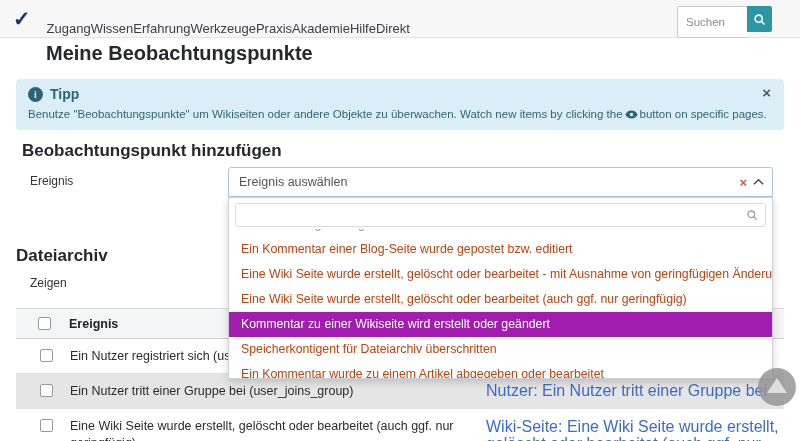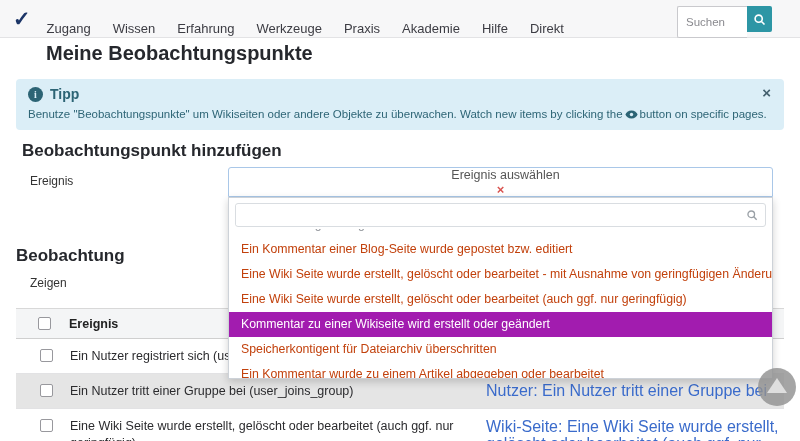--- a/index.html
+++ b/index.html
@@ -3,21 +3,21 @@
 <meta charset="utf-8">
 <style>
   html,body{margin:0;padding:0;}
   body{width:800px;height:441px;overflow:hidden;font-family:"Liberation Sans",sans-serif;background:#fff;}
   .stage{position:relative;width:800px;height:441px;overflow:hidden;background:#fff;}
 
   
   .navbar{position:absolute;top:0;left:0;width:800px;height:38px;background:#f7f7f8;
           border-bottom:1px solid #e3e3e5;display:flex;align-items:center;padding-left:13px;box-sizing:border-box;}
   .logo{font-size:21px;font-weight:bold;color:#1c3567;margin-right:16px;cursor:pointer;line-height:1;}
-  .nav-items{display:flex;gap:22px;font-size:13px;color:#3c3c43;margin-top:20px;}
+  .nav-items{display:flex;font-size:13px;color:#3c3c43;margin-top:20px;}
   .nav-item{cursor:pointer;white-space:nowrap;}
   .nav-search{position:absolute;right:28px;top:6px;display:flex;height:26px;}
   .nav-search input{width:70px;height:32px;box-sizing:border-box;border:1px solid #c9c9cd;border-right:none;
                     border-radius:2px 0 0 2px;padding:0 8px;font-size:11.5px;font-family:"Liberation Sans",sans-serif;color:#444;outline:none;margin-left:36px;}
   .nav-search input::placeholder{color:#8a8a8f;}
   .search-btn{width:25px;height:26px;background:#2d96a5;border:none;border-radius:0 2px 2px 0;
               display:flex;align-items:center;justify-content:center;cursor:pointer;padding:0;}
 
   
   .page-title{position:absolute;left:16px;top:42px;font-size:20px;font-weight:bold;color:#26282d;margin-left:30px;}
@@ -33,21 +33,21 @@
   .tip-body{margin-top:6px;font-size:11.5px;color:#2e6576;}
   .eye-icon{display:inline-block;vertical-align:-1px;margin:0 2px;}
 
   
   .section-h{position:absolute;left:16px;font-size:17px;font-weight:bold;color:#26282d;}
   .h-add{top:141px;margin-left:6px;}
   .lbl{position:absolute;font-size:12px;color:#333;}
   .lbl-ereignis{left:30px;top:174px;}
 
   .select-ctl{position:absolute;left:228px;top:167px;width:545px;height:30px;box-sizing:border-box;background:#fff;
-              border:1px solid #a9c7e8;border-radius:3px 3px 0 0;display:flex;align-items:center;cursor:pointer;flex-direction:column;}
+              border:1px solid #a9c7e8;border-radius:3px 3px 0 0;display:flex;align-items:center;cursor:pointer;}
   .select-value{font-size:12.5px;color:#555;padding-left:10px;flex:1;}
   .select-clear{color:#d9534f;font-size:13px;font-weight:bold;padding:0 4px;cursor:pointer;}
   .select-caret{padding:0 8px 0 2px;display:flex;align-items:center;cursor:pointer;}
 
   
   .dd-panel{position:absolute;left:228px;top:197px;width:545px;height:182px;background:#fff;border:1px solid #cdd2d8;
             box-sizing:border-box;box-shadow:0 3px 8px rgba(0,0,0,.18);z-index:5;overflow:hidden;}
   .dd-search{position:absolute;left:6px;right:6px;top:5px;height:24px;border:1px solid #d9dde1;border-radius:3px;
              display:flex;align-items:center;box-sizing:border-box;background:#fff;}
   .dd-search input{flex:1;border:none;outline:none;height:20px;padding:0 8px;font-size:12px;font-family:"Liberation Sans",sans-serif;}
@@ -154,21 +154,21 @@
       <div class="dd-item clipped">Ein neuer Blog-Eintrag ist veröffentlicht</div>
       <div class="dd-item">Ein Kommentar einer Blog-Seite wurde gepostet bzw. editiert</div>
       <div class="dd-item">Eine Wiki Seite wurde erstellt, gelöscht oder bearbeitet - mit Ausnahme von geringfügigen Änderungen.</div>
       <div class="dd-item">Eine Wiki Seite wurde erstellt, gelöscht oder bearbeitet (auch ggf. nur geringfügig)</div>
       <div class="dd-item selected">Kommentar zu einer Wikiseite wird erstellt oder geändert</div>
       <div class="dd-item">Speicherkontigent für Dateiarchiv überschritten</div>
       <div class="dd-item">Ein Kommentar wurde zu einem Artikel abgegeben oder bearbeitet</div>
     </div>
   </div>
 
-  <div class="section-h h-watch">Beobachtung</div>
+  <div class="section-h h-watch">Dateiarchiv</div>
   <div class="lbl lbl-zeigen">Zeigen</div>
 
   <div class="wtable">
     <div class="thead">
       <span class="cb"></span>
       <span class="th-label">Ereignis</span>
     </div>
     <div class="row r1">
       <span class="cb"></span>
       <span class="cell-event">Ein Nutzer registriert sich (user_</span>

